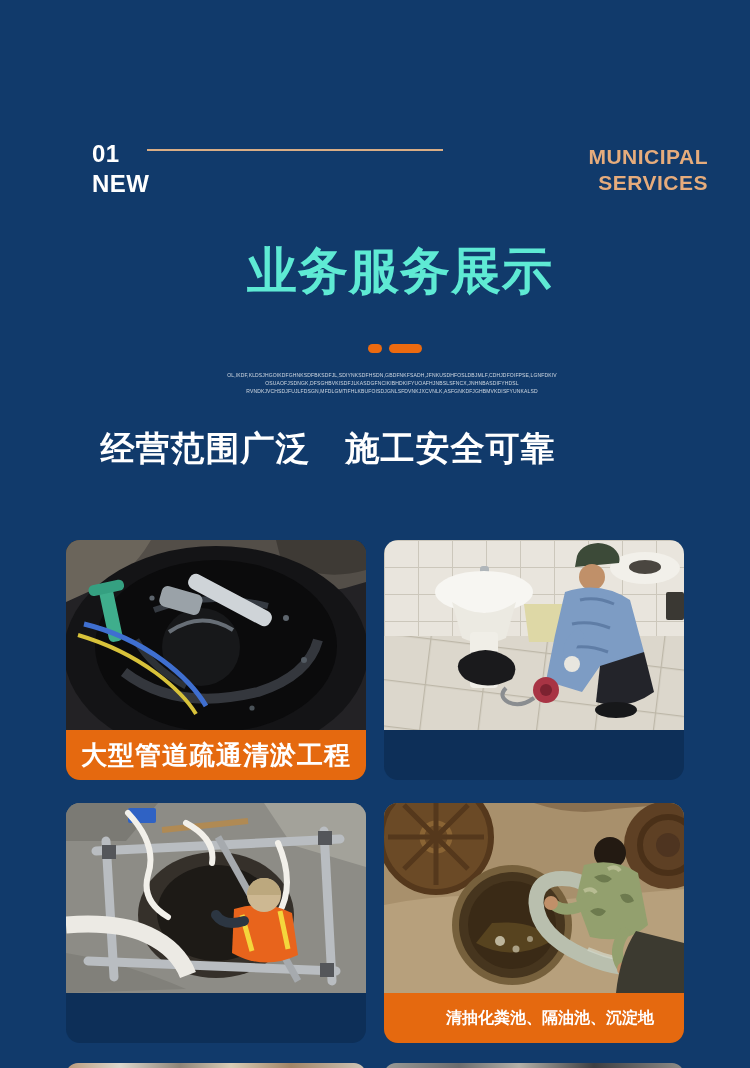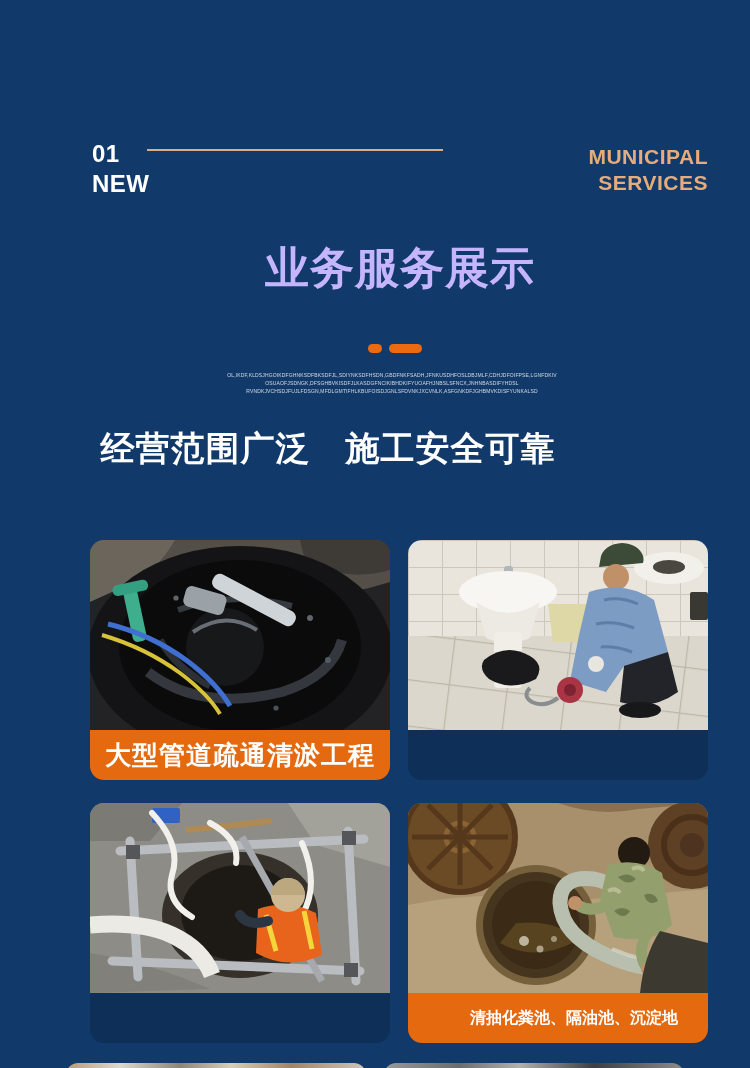--- a/index.html
+++ b/index.html
@@ -26,22 +26,22 @@
     position: absolute; right: 42px; top: 144px;
     text-align: right; color: #E6AC7C; font-weight: bold;
     font-size: 21px; line-height: 1.22; letter-spacing: 0.5px; margin-left: 32px;
   }
   .hdr-right span { display: block; }
 
   
   .hero-title {
     position: absolute; top: 244px; left: 0; width: 750px;
     box-sizing: border-box; padding-left: 50px;
-    text-align: center; color: #c4b5fd;
-    font-size: 44px; font-weight: 800; letter-spacing: 1px; line-height: 1.1;
+    text-align: center; color: #5eead4;
+    font-size: 50px; font-weight: 800; letter-spacing: 1px; line-height: 1.1;
   }
   .hero-dashes {
     position: absolute; top: 344px; left: 0; width: 750px;
     box-sizing: border-box; padding-left: 39px;
     display: flex; justify-content: center; align-items: center; gap: 7px;
   }
   .dash-dot  { width: 14px; height: 9px; border-radius: 5px; background: #EC6A10; }
   .dash-bar  { width: 33px; height: 9px; border-radius: 5px; background: #EC6A10; }
 
   .fine-print-wrap {
@@ -57,21 +57,21 @@
     position: absolute; top: 426px; left: 0; width: 604px;
     box-sizing: border-box; padding-left: 52px;
     text-align: center; color: #FFFFFF;
     font-size: 34px; font-weight: 600; letter-spacing: 1px;
   }
 
   
   .services-grid {
     position: absolute; left: 66px; top: 540px;
     display: grid; grid-template-columns: 300px 300px;
-    column-gap: 18px; row-gap: 23px; margin-left: 24px;
+    column-gap: 18px; row-gap: 23px;
   }
   .card {
     width: 300px; height: 240px;
     border-radius: 14px; overflow: hidden;
     background: #0d2f58;
   }
   .card .photo { width: 300px; height: 190px; display: block; }
   .card .photo svg { display: block; }
   .card .label {
     width: 300px; height: 50px; background: #E5690F;

